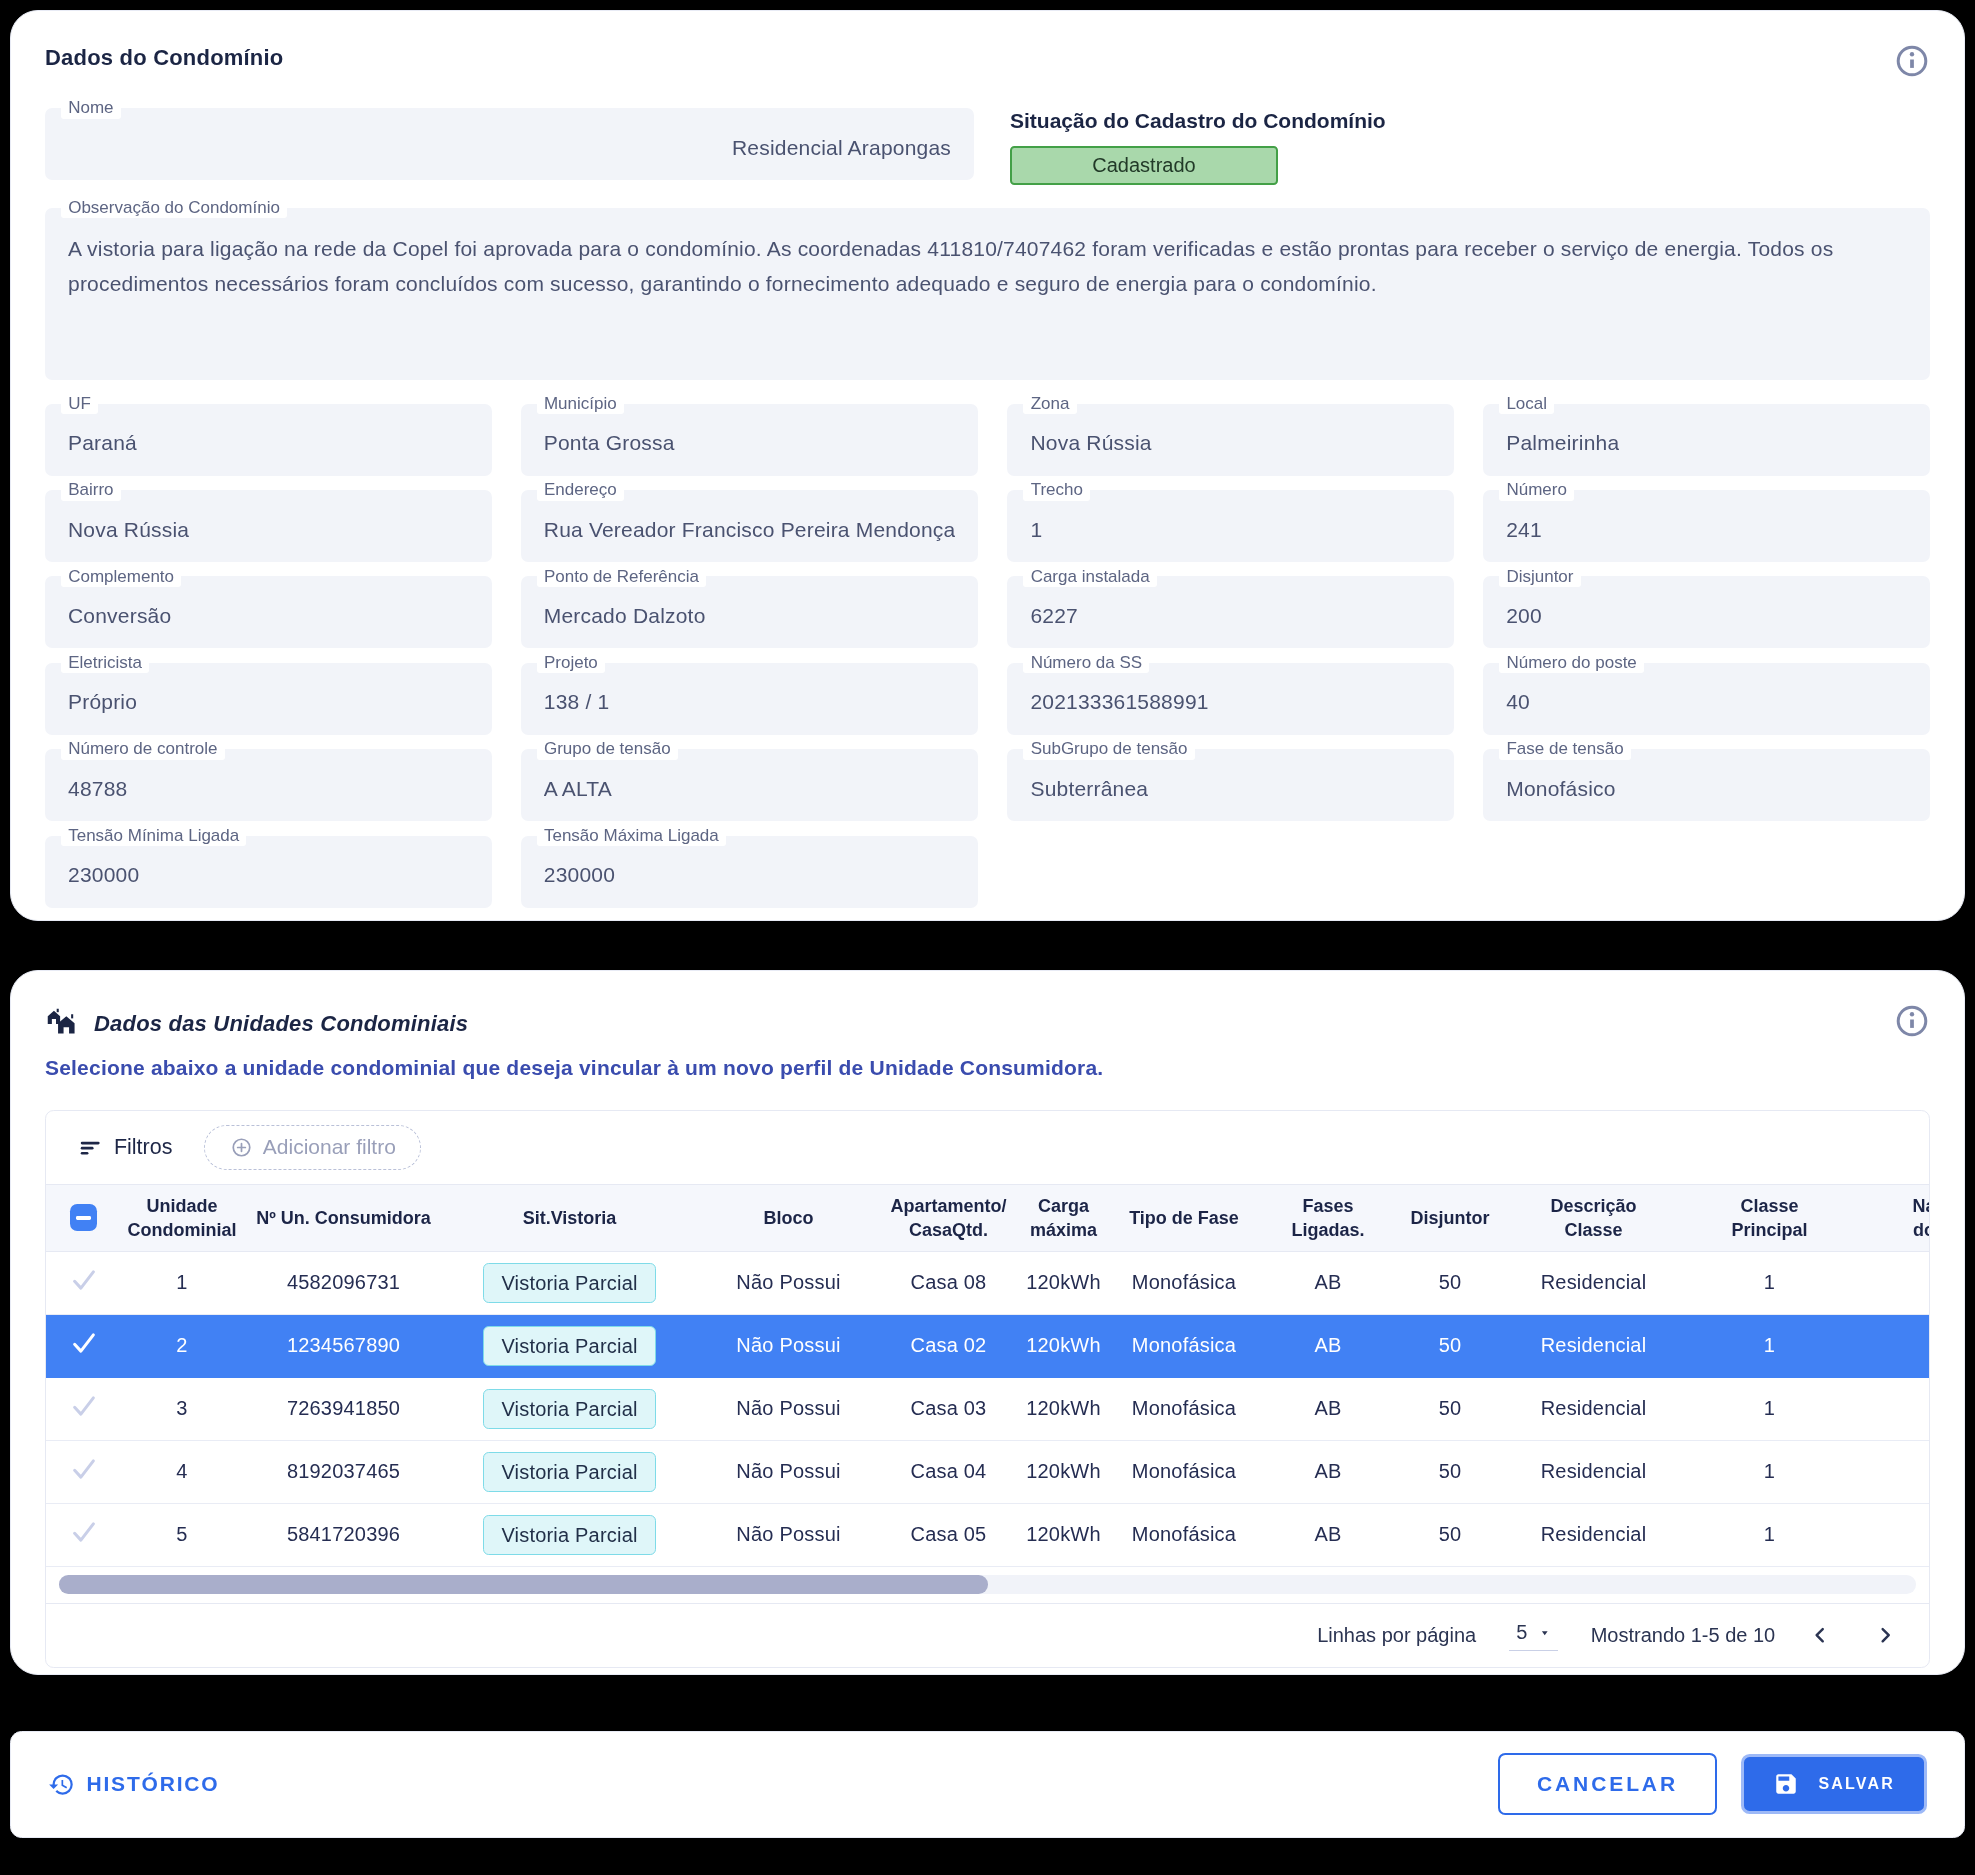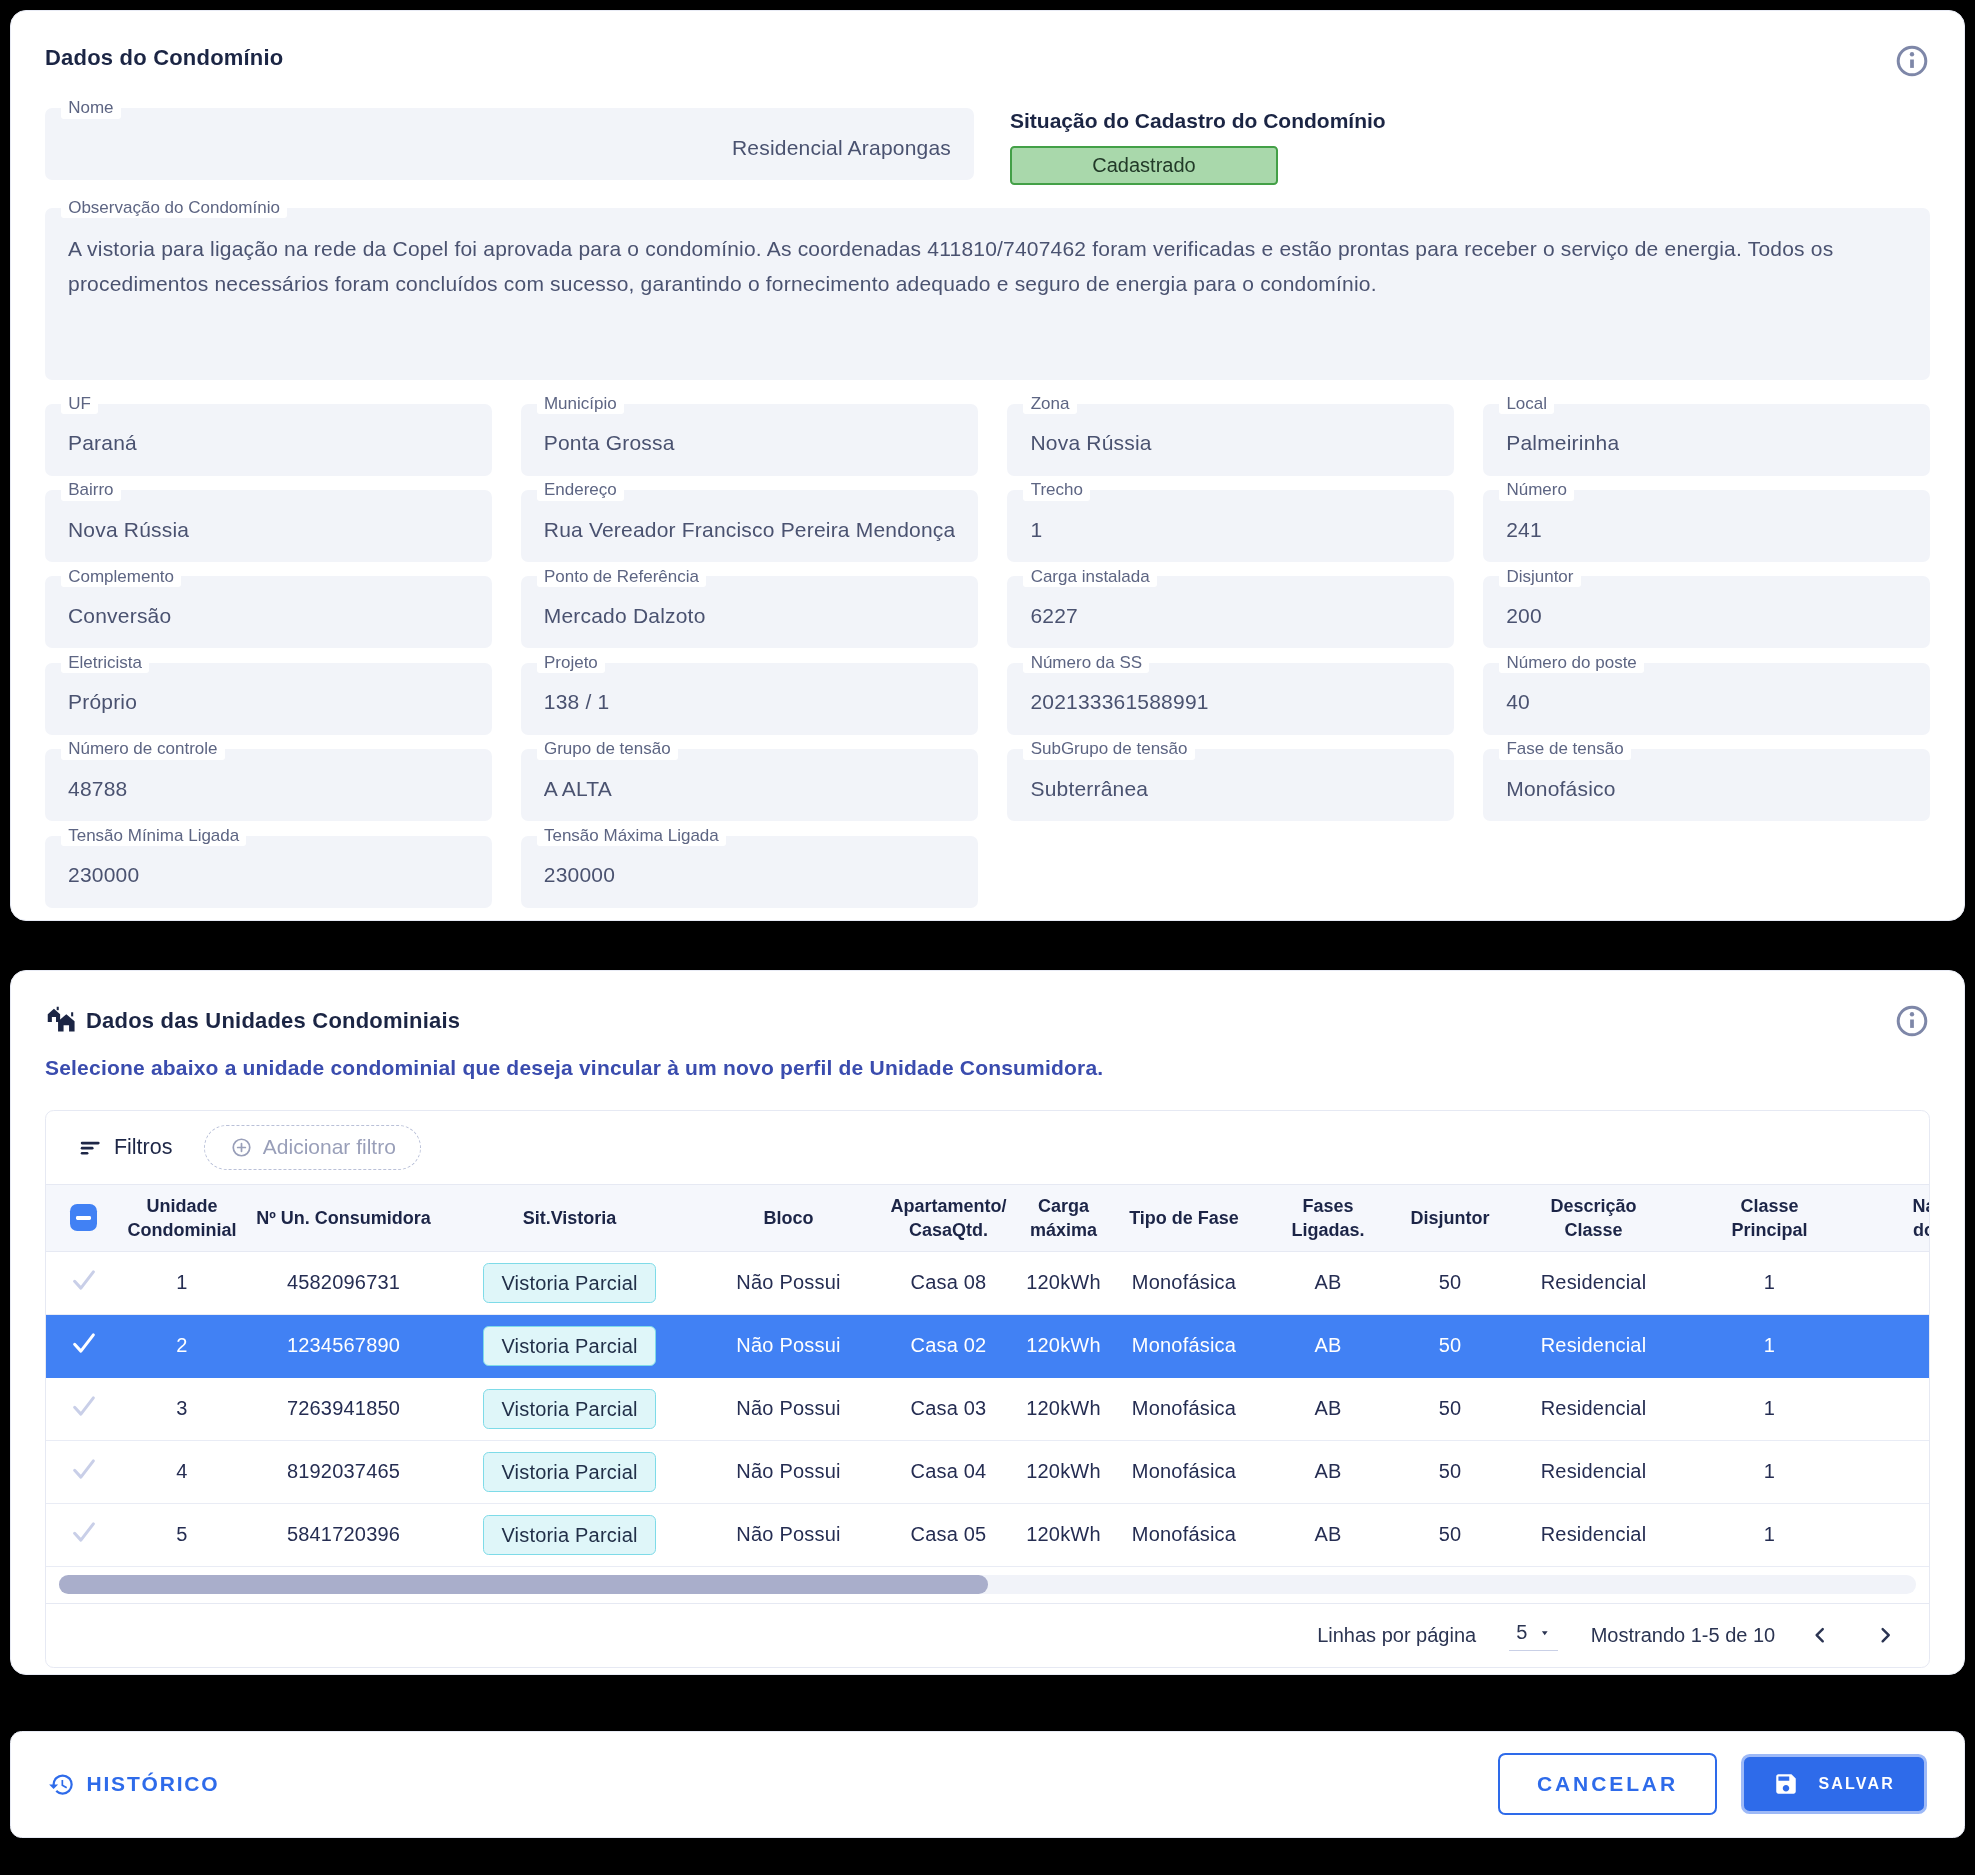--- a/index.html
+++ b/index.html
@@ -13,42 +13,42 @@
     --label:#5d6583;
     --value:#4a5270;
     --cell:#252d52;
     --line:#e6e9f3;
     --fieldbg:#f2f4f9;
   }
   *{box-sizing:border-box}
   html,body{margin:0;padding:0;background:#000;}
   body{width:1975px;font-family:"Liberation Sans",sans-serif;-webkit-font-smoothing:antialiased;}
   .page{width:1975px;min-height:1875px;background:#000;padding:10px 0 68px;}
-  .card{background:#fff;border:0.7px solid #e8ebf5;border-radius:16px;margin:0 10px;}
+  .card{background:#fff;border:0.7px solid #e8ebf5;border-radius:28px;margin:0 10px;}
 
   
   .card1{padding:32px 34px 12.2px;}
   .card-head{display:flex;align-items:flex-start;}
   h1,h2{font-size:22px;font-weight:700;color:var(--navy);margin:0;letter-spacing:0.2px;line-height:30px;}
   .info-btn{margin-left:auto;background:none;border:none;padding:0;cursor:pointer;line-height:0;}
   .top-row{display:flex;gap:36px;margin-top:29px;align-items:flex-start;}
   .field{position:relative;background:var(--fieldbg);border-radius:7.2px;min-height:72px;display:flex;align-items:center;padding:7.2px 23px 0;}
   .flabel{position:absolute;top:-10.8px;left:16px;background:#fff;padding:0 7.2px;font-size:17px;color:var(--label);white-space:nowrap;border-radius:2.9px;line-height:21.5px;}
   .fvalue{font-size:21px;color:var(--value);letter-spacing:0.2px;overflow:hidden;white-space:nowrap;}
   .nome-field{flex:0 0 929px;justify-content:flex-end;}
   .situacao{padding-top:1.4px;}
   .situacao-label{font-size:21px;font-weight:700;color:var(--navy);}
   .green-badge{margin-top:13px;width:268px;text-align:center;background:var(--badge-green-bg);border:2.2px solid var(--badge-green-border);border-radius:4.3px;font-size:20px;color:#223a28;padding:3.6px 0;line-height:27px;}
   .obs-field{margin-top:23px;min-height:172px;align-items:flex-start;padding-top:24.4px;padding-right:86px;}
   .obs-field .fvalue{white-space:normal;line-height:1.66;}
   .cgrid{margin-top:24px;display:grid;grid-template-columns:repeat(4,1fr);column-gap:29px;row-gap:14.4px;}
 
   
   .card2{margin-top:49px;padding:32px 34px 5.7px;}
-  .card2-head{display:flex;align-items:center;gap:8px;}
+  .card2-head{display:flex;align-items:flex-end;gap:16px;font-style:italic;}
   .subtitle{margin-top:17px;font-size:21px;font-weight:600;color:#3a4cae;letter-spacing:0.2px;}
   .table-box{margin-top:30px;border:1.4px solid var(--line);border-radius:8.6px;overflow:hidden;}
   .filter-bar{display:flex;align-items:center;gap:32px;padding:14.4px 0 14.4px 32px;}
   .filters-btn{display:flex;align-items:flex-end;gap:11.5px;background:none;border:none;font-family:inherit;font-size:21.5px;font-weight:400;color:#1e2747;padding:0;cursor:pointer;}
   .add-filter{display:flex;align-items:center;gap:10px;border:1.4px dashed #b9c0d8;border-radius:32px;padding:9.3px 24.4px;color:#999fb9;font-size:21px;background:none;font-family:inherit;cursor:pointer;}
   .table-wrap{overflow:hidden;}
   table{border-collapse:collapse;table-layout:fixed;width:1948px;}
   thead th{background:#f5f7fc;font-size:18px;font-weight:700;color:#1c2547;padding:8.6px 5.7px;line-height:1.35;border-top:0.7px solid var(--line);border-bottom:0.7px solid var(--line);text-align:center;vertical-align:middle;}
   tbody td{font-size:20px;color:var(--cell);text-align:center;height:63px;border-bottom:1.4px solid #e9ecf5;padding:0 5.7px;letter-spacing:0.2px;}
   tbody tr.selected td{background:var(--selected-row);color:#fff;border-bottom-color:var(--selected-row);}

